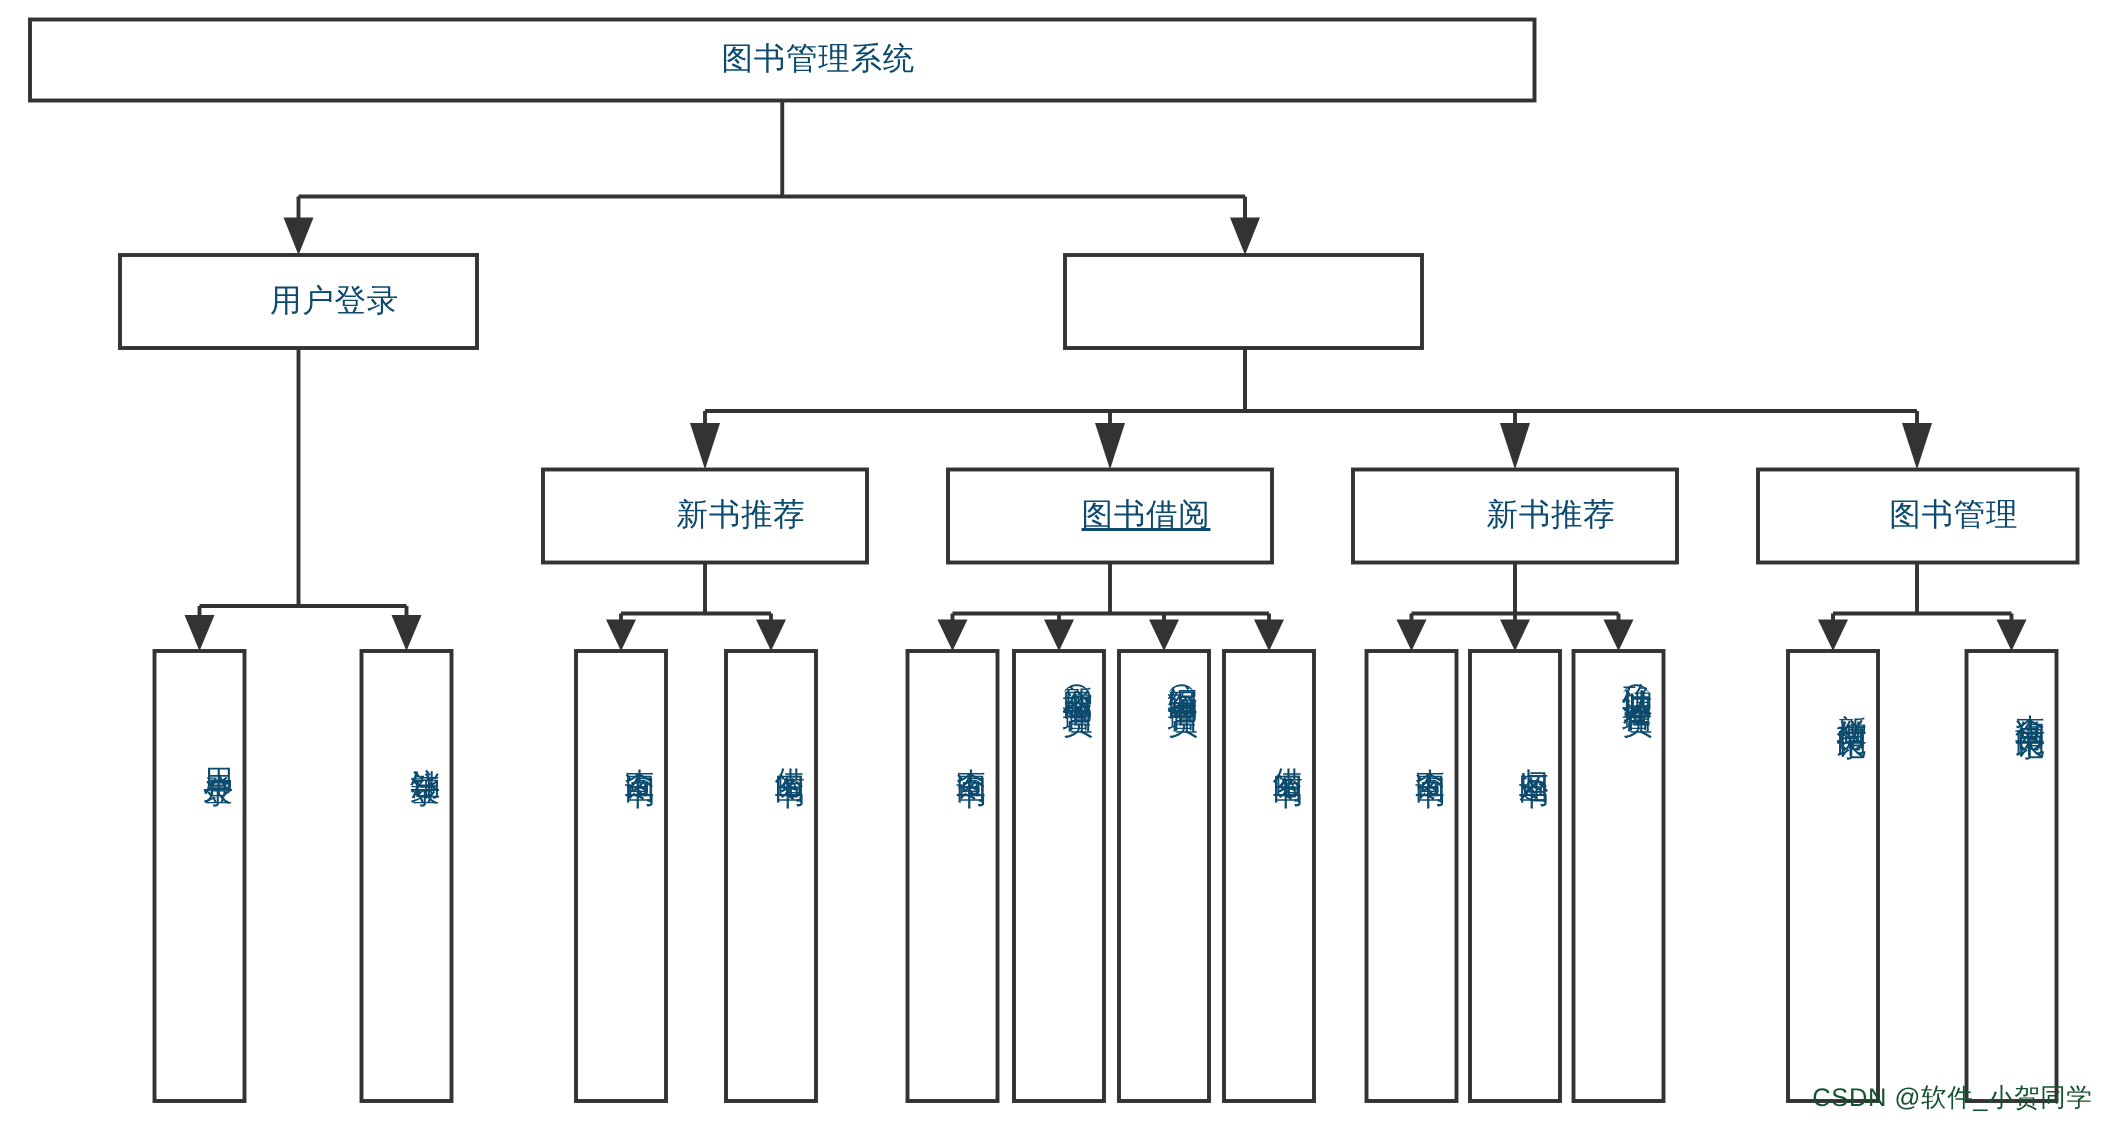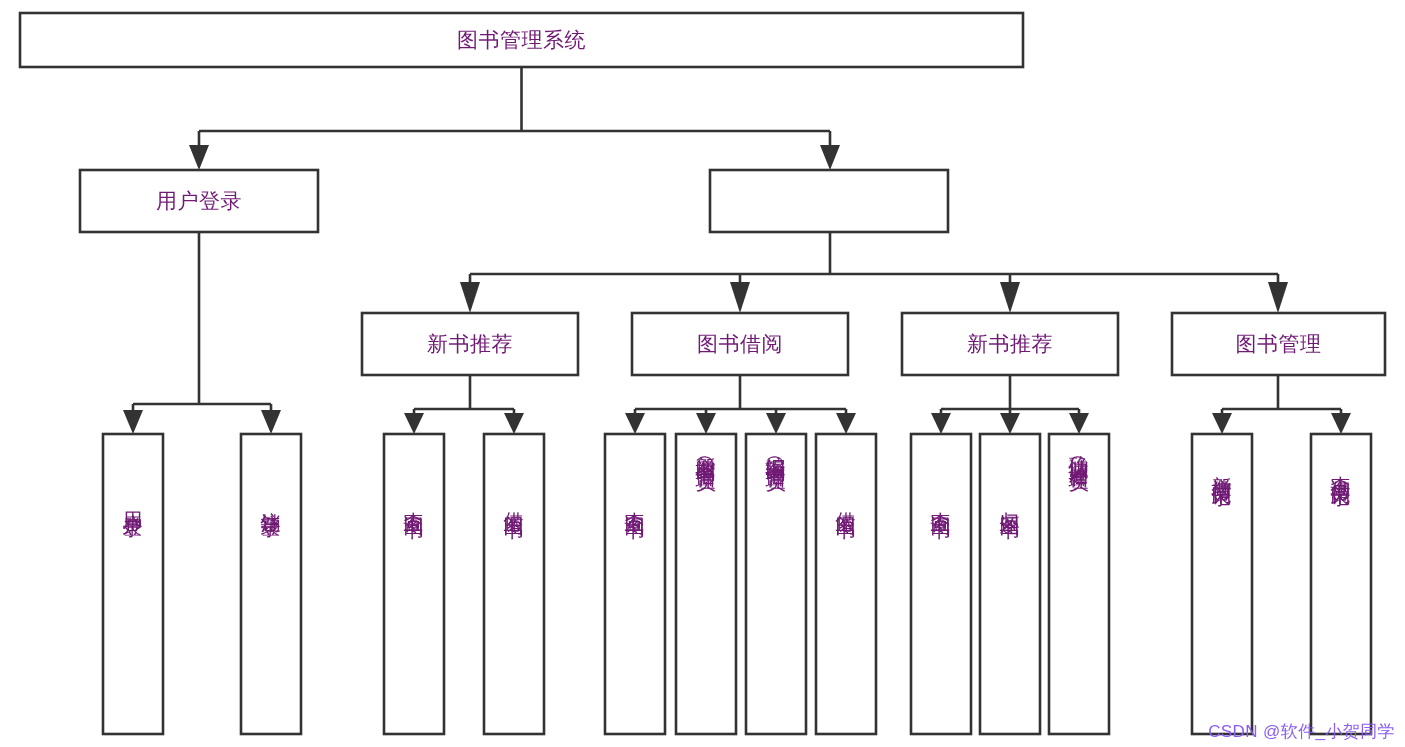--- a/index.html
+++ b/index.html
@@ -37,47 +37,48 @@
   }
   .arrow-head {
     fill: #333333;
     stroke: none;
   }
   .node-label {
     position: absolute;
     display: flex;
     align-items: center;
     justify-content: center;
-    color: #701a75;
+    color: #0c4a6e;
     font-family: "Liberation Sans", "DejaVu Sans", sans-serif;
     font-size: 21px;
     line-height: 1.12;
     letter-spacing: 0.5px;
     white-space: pre;
     pointer-events: none;
+    padding-left: 24px;
   }
   .node-label.vertical {
     writing-mode: vertical-rl;
     text-orientation: upright;
     font-size: 20px;
     letter-spacing: 2.5px;
     line-height: 1.0;
     justify-content: flex-start;
     padding-top: 6px;
     box-sizing: border-box;
   }
   .hit-area {
     position: absolute;
     background: transparent;
   }
   #watermark {
     position: absolute;
     right: 10px;
     bottom: 4px;
-    color: #8b5cf6;
+    color: #14532d;
     font-size: 17px;
     font-family: "Liberation Sans", "DejaVu Sans", sans-serif;
     letter-spacing: 0.4px;
     white-space: nowrap;
     pointer-events: none;
   }
 </style>
 </head>
 <body>
 
@@ -150,21 +151,21 @@
       <rect class="node-box" x="1192" y="434" width="60" height="300"></rect>
       <rect class="node-box" x="1311" y="434" width="60" height="300"></rect>
     </g>
   </svg>
 
   <div class="node-label" style="left:20px; top:13px; width:1003px; height:54px;">图书管理系统</div>
 
   <div class="node-label" style="left:80px; top:170px; width:238px; height:62px;">用户登录</div>
 
   <div class="node-label" style="left:362px; top:313px; width:216px; height:62px;">新书推荐</div>
-  <div class="node-label" style="left:632px; top:313px; width:216px; height:62px;">图书借阅</div>
+  <div class="node-label" style="left:632px; top:313px; width:216px; height:62px;text-decoration:underline;">图书借阅</div>
   <div class="node-label" style="left:902px; top:313px; width:216px; height:62px;">新书推荐</div>
   <div class="node-label" style="left:1172px; top:313px; width:213px; height:62px;">图书管理</div>
 
   <div class="node-label vertical" style="left:103px; top:434px; width:60px; height:300px; padding-top:62px;">用户登录</div>
   <div class="node-label vertical" style="left:241px; top:434px; width:60px; height:300px; padding-top:62px;">注销登录</div>
 
   <div class="node-label vertical" style="left:384px; top:434px; width:60px; height:300px; padding-top:62px;">查询图书</div>
   <div class="node-label vertical" style="left:484px; top:434px; width:60px; height:300px; padding-top:62px;">借阅图书</div>
 
   <div class="node-label vertical" style="left:605px; top:434px; width:60px; height:300px; padding-top:62px;">查询图书</div>

